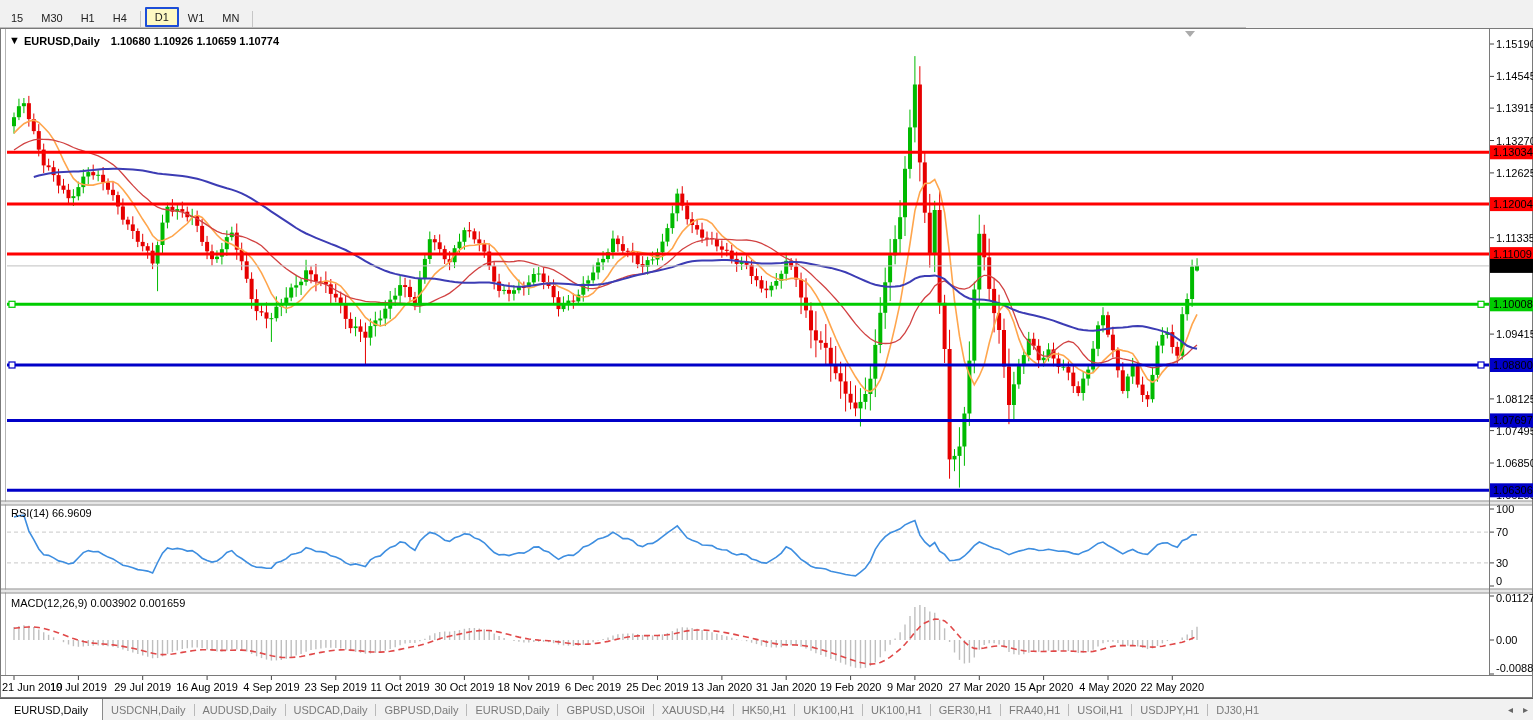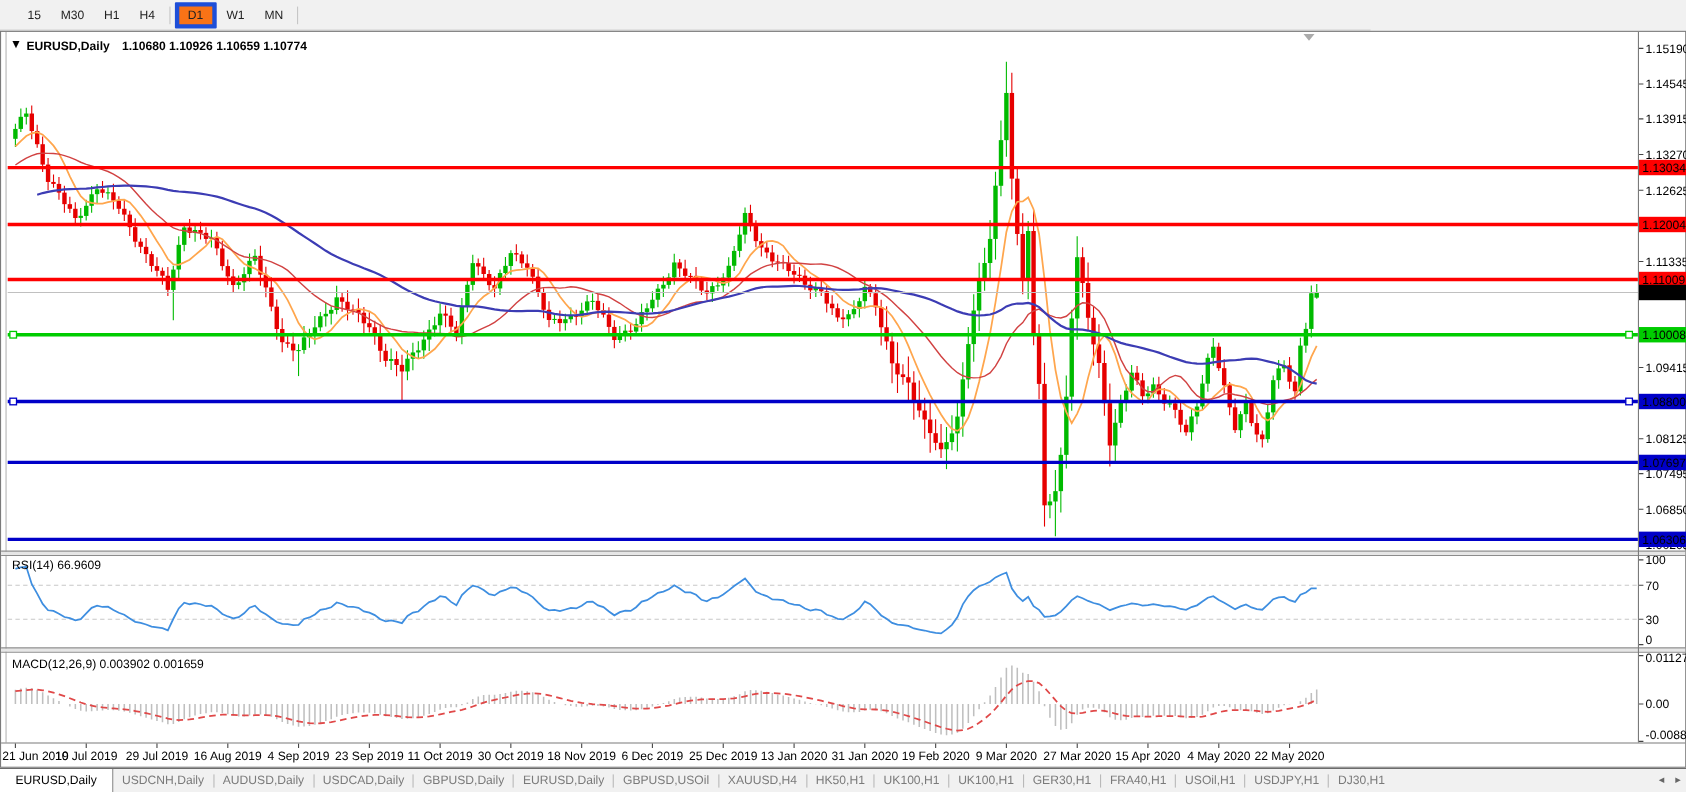--- a/index.html
+++ b/index.html
@@ -1,23 +1,23 @@
 <!DOCTYPE html>
 <html><head>
 <meta charset="utf-8">
 <style>
   html,body{margin:0;padding:0}
   body{width:1533px;height:720px;overflow:hidden;background:#F1F1F1;
        font-family:"Liberation Sans",sans-serif;position:relative}
   
   .toolbar{position:absolute;top:0;left:0;width:1246px;height:28px;background:#F1F1F1;
-           border-bottom:1px solid #BDBDBD;display:flex;align-items:center;
-           padding-left:16px;box-sizing:border-box;z-index:5}
+           border-bottom:1px solid #BDBDBD;display:flex;align-items:flex-end;
+           padding-left:2px;box-sizing:border-box;z-index:5}
   .tf-btn{font-size:11px;color:#222;padding:3px 9px;cursor:default;user-select:none}
-  .tf-active{background:#f97316;border:4px solid #1d4ed8;border-radius:1px;padding:2px 8px}
+  .tf-active{background:#fef9c3;border:2px solid #1d4ed8;border-radius:1px;padding:2px 8px}
   .tf-sep{width:1px;height:16px;background:#C6C6C6;margin:0 4px}
   
   #chart-svg{position:absolute;top:0;left:0;z-index:1}
   #chart-svg text{font-family:"Liberation Sans",sans-serif;font-size:11px;fill:#000}
   .panel-label{font-size:11px}
   .title-text{font-size:12px;font-weight:bold}
   
   .tabbar{position:absolute;top:698px;left:0;width:1533px;height:22px;background:#F1F1F1;
           border-top:1px solid #5E5E5E;display:flex;align-items:stretch;
           box-sizing:border-box;z-index:5;overflow:hidden}

